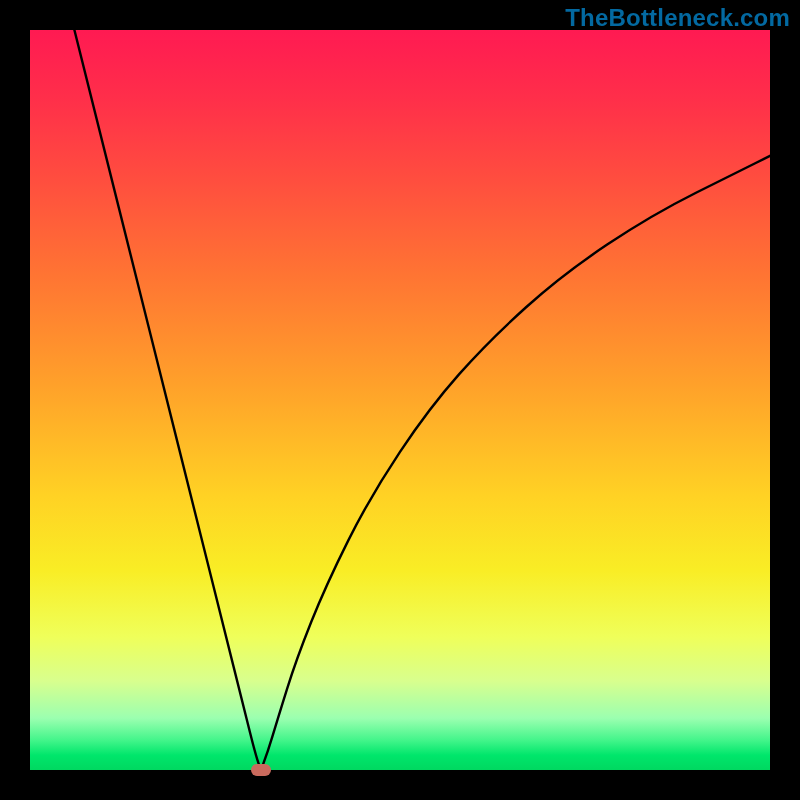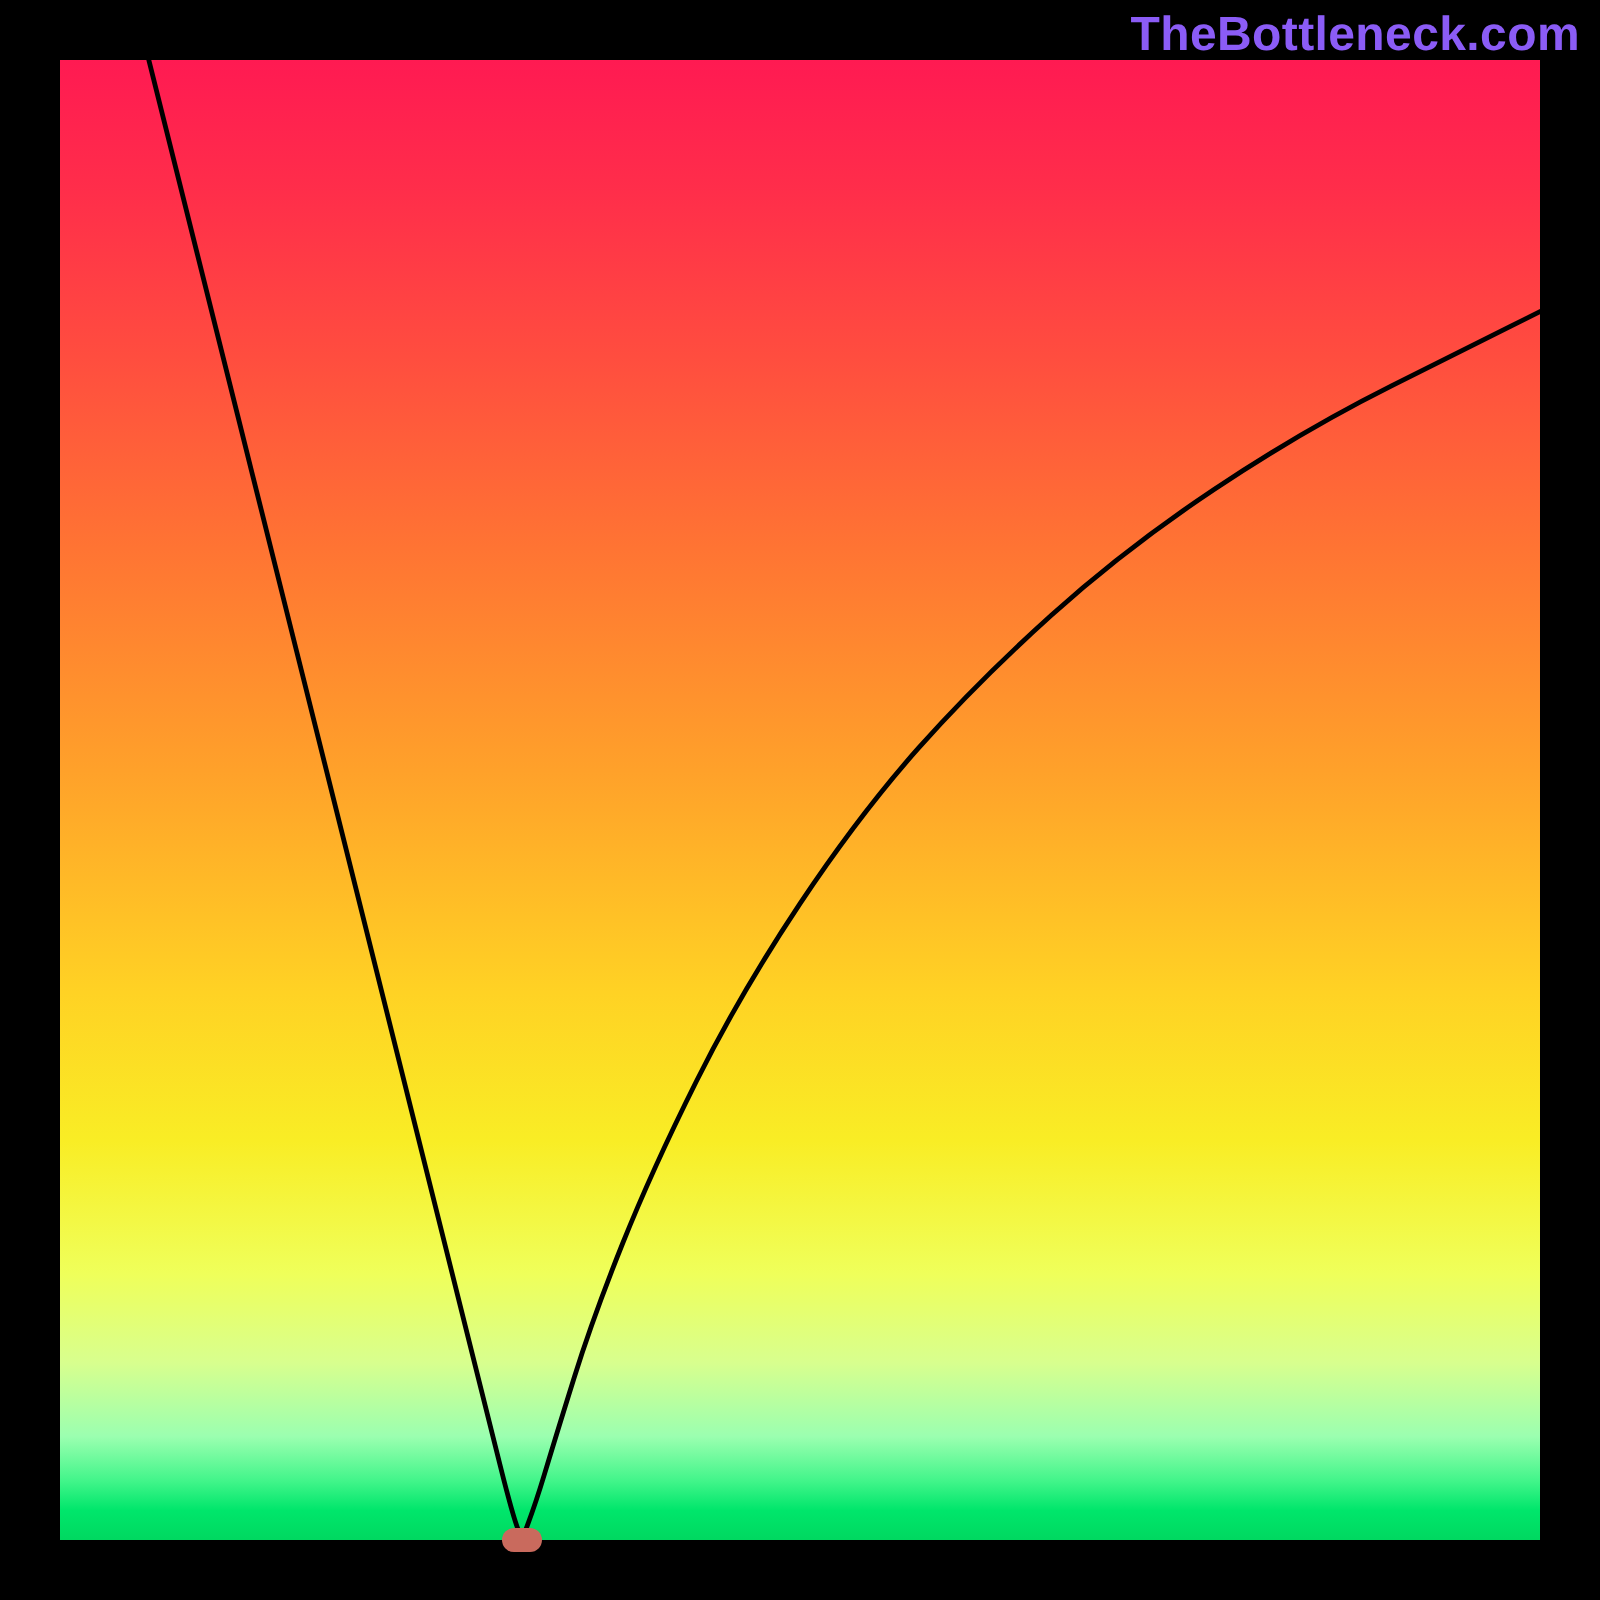--- a/index.html
+++ b/index.html
@@ -14,21 +14,21 @@
   .frame {
     position: relative;
     width: 800px;
     height: 800px;
     background: #000;
   }
   .watermark {
     position: absolute;
     top: 4px;
     right: 10px;
-    color: #8b5cf6;
+    color: #0369a1;
     font-size: 24px;
     font-weight: 600;
     letter-spacing: 0.2px;
     user-select: none;
   }
   .plot {
     position: absolute;
     left: 30px;
     top: 30px;
     width: 740px;

